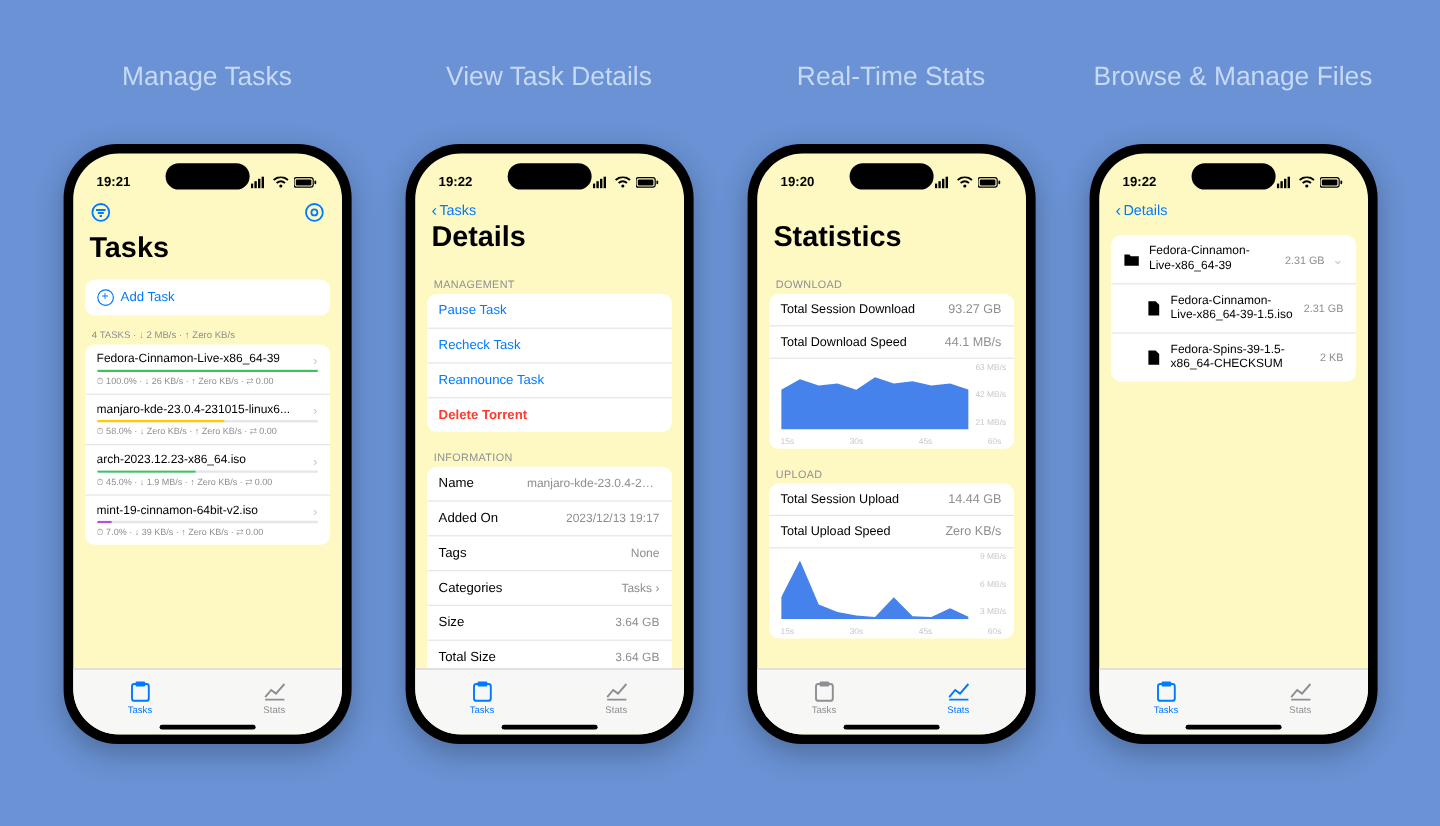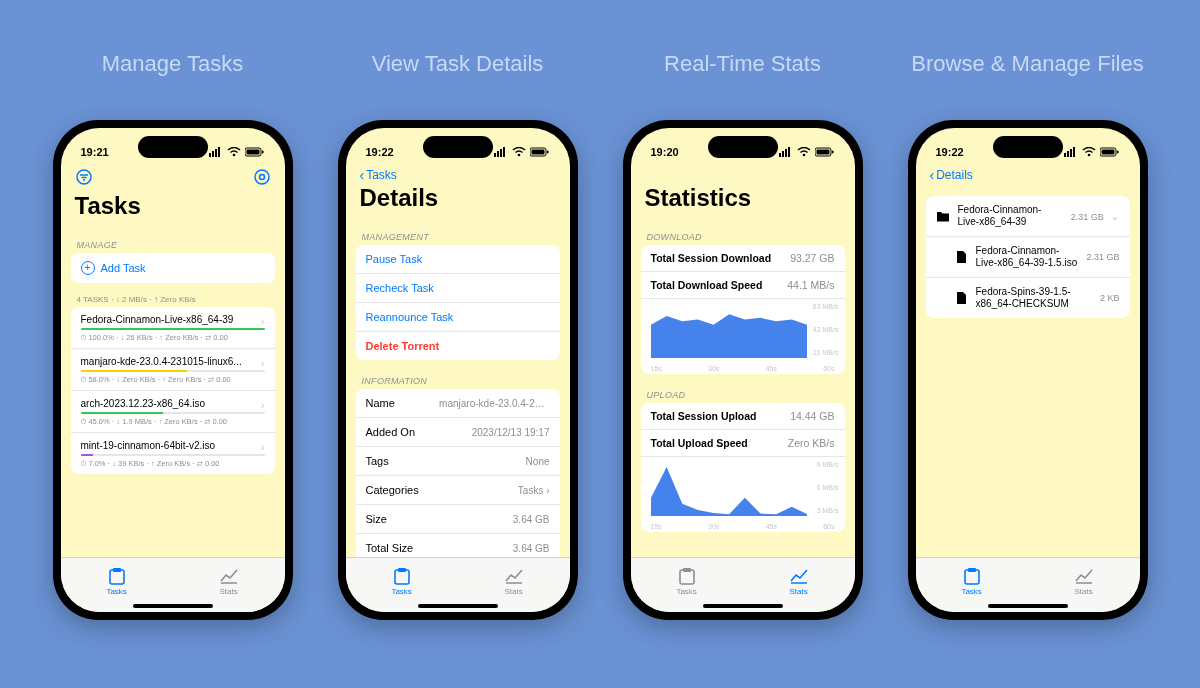--- a/index.html
+++ b/index.html
@@ -13,21 +13,21 @@
   .status-bar { height: 40px; display:flex; align-items:center; justify-content:space-between; padding: 8px 20px 0 20px; font-size:11px; font-weight:600; color:#000; }
   .status-right { display:flex; gap:4px; align-items:center; }
   .signal-icon, .wifi-icon, .battery-icon { display:inline-block; }
   .signal-icon svg, .wifi-icon svg, .battery-icon svg { display:block; }
   .nav-bar { padding: 0 14px 6px 14px; }
   .back-link { color:#007aff; font-size:12px; display:flex; align-items:center; gap:2px; margin-bottom:2px; }
   .back-chevron { font-size:14px; line-height:1; }
   .top-icons { display:flex; justify-content:space-between; margin-bottom:2px; color:#007aff; font-size:16px; }
   .page-title { font-size: 24px; font-weight: 700; color:#000; }
   .content { padding: 6px 10px 0 10px; font-size:10px; color:#333; overflow:hidden; height: calc(100% - 130px);}
-  .section-header { text-transform: uppercase; font-size:9px; letter-spacing:.3px; color:#8e8e93; padding: 8px 6px 3px 6px; font-style: italic; }
+  .section-header { text-transform: uppercase; font-size:9px; letter-spacing:.3px; color:#8e8e93; padding: 8px 6px 3px 6px; }
   .card { background:#fff; border-radius:8px; margin-bottom:8px; overflow:hidden; }
   .row { padding: 8px 10px; border-bottom: 0.5px solid #e5e5ea; display:flex; align-items:center; justify-content:space-between; }
   .row:last-child { border-bottom:none;font-weight:bold; }
   .row-link { color:#007aff; font-size:11px; }
   .row-danger { color:#ff3b30; font-size:11px; }
   .row-label { color:#000; font-size:11px; }
   .row-value { color:#8e8e93; font-size:10px; text-align:right; max-width:60%; overflow:hidden; text-overflow:ellipsis; white-space:nowrap;}
   .add-task-row { color:#007aff; display:flex; align-items:center; gap:6px; padding:8px 10px; font-size:11px;}
   .plus-circle { width:14px; height:14px; border:1.2px solid #007aff; border-radius:50%; display:flex; align-items:center; justify-content:center; font-size:10px; line-height:1; }
   .task-item { padding:7px 10px 5px 10px; border-bottom:.5px solid #e5e5ea; }
@@ -37,21 +37,21 @@
   .progress-bar { height:100%; }
   .pg-green{ background:#34c759; } .pg-yellow{background:#ffcc00;} .pg-purple{background:#af52de;}
   .task-stats { font-size:7.5px; color:#8e8e93; white-space:nowrap; overflow:hidden; text-overflow:ellipsis;}
   .chev { color:#c7c7cc; font-size:11px; margin-left:4px;}
   .tab-bar { position:absolute; bottom:0; left:0; right:0; height:55px; background:rgba(247,247,248,.94); border-top:.5px solid #d1d1d6; display:flex; justify-content:space-around; align-items:center; padding-bottom:8px;}
   .tab { display:flex; flex-direction:column; align-items:center; gap:2px; font-size:8px; color:#8e8e93;}
   .tab.active{ color:#007aff; }
   .tab-icon { width:20px; height:18px; display:flex; align-items:center; justify-content:center;}
   .stat-row { padding:7px 10px; border-bottom:.5px solid #e5e5ea; display:flex; justify-content:space-between; font-size:10.5px;}
   .stat-row:last-child{border-bottom:none;}
-  .stat-label{color:#000;font-weight:bold;} .stat-value{color:#8e8e93;}
+  .stat-label{color:#000;} .stat-value{color:#8e8e93;}
   .chart-box { height:75px; position:relative; padding:4px 10px 14px 10px;}
   .chart-ylabels { position:absolute; right:6px; top:4px; bottom:18px; display:flex; flex-direction:column; justify-content:space-between; font-size:7px; color:#c7c7cc; text-align:right;}
   .chart-xlabels { position:absolute; left:10px; right:10px; bottom:2px; display:flex; justify-content:space-between; font-size:7px; color:#c7c7cc;}
   .chart-area { width:85%; height:55px;}
   .file-row { display:flex; align-items:center; padding:8px 10px; border-bottom:.5px solid #e5e5ea; gap:8px; justify-content:space-between;}
   .file-row:last-child{border-bottom:none;}
   .file-left { display:flex; align-items:center; gap:8px; flex:1; min-width:0;}
   .file-icon{ width:14px; height:14px; flex-shrink:0;}
   .file-name { font-size:10px; color:#000; line-height:1.2; word-break:break-word;}
   .file-size { font-size:9px; color:#8e8e93; white-space:nowrap;}
@@ -104,21 +104,20 @@
                   <line x1="8" y1="12" x2="10" y2="12" stroke="#007aff" stroke-width="1.5"></line>
                 </svg></span>
             <span><svg width="18" height="18">
                   <circle cx="9" cy="9" r="7" fill="none" stroke="#007aff" stroke-width="1.5"></circle>
                   <circle cx="9" cy="9" r="2.5" fill="none" stroke="#007aff" stroke-width="1.5"></circle>
                 </svg></span>
           </div>
           <div class="page-title">Tasks</div>
         </div>
         <div class="content">
-          <div class="section-header">MANAGE</div>
           <div class="card">
             <div class="add-task-row">
               <span class="plus-circle">+</span>
               <span>Add Task</span>
             </div>
           </div>
           <div class="summary-line">4 TASKS · ↓ 2 MB/s · ↑ Zero KB/s</div>
           <div class="card" id="task-list">
               <div class="task-item">
                 <div style="display:flex;align-items:center;justify-content:space-between;">

